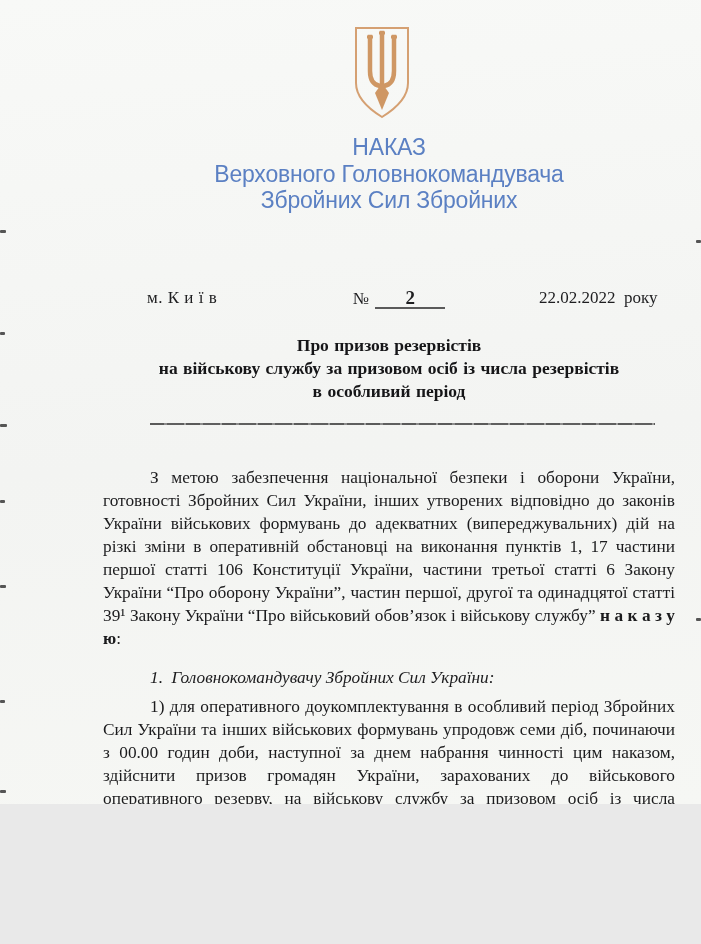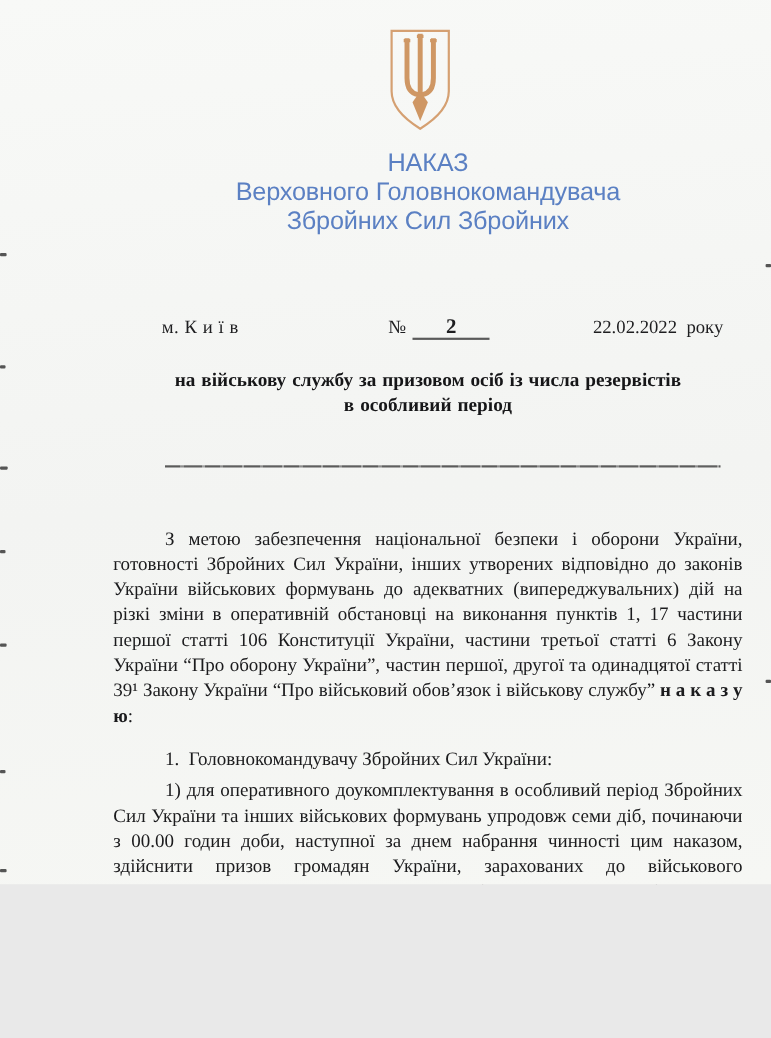--- a/index.html
+++ b/index.html
@@ -39,24 +39,24 @@
     text-align:center;font-weight:bold;font-size:17.5px;line-height:23px;
     word-spacing:1px;color:#161618;
   }
   .rule{
     position:absolute;left:150px;top:423px;width:505px;height:2px;opacity:.85;
     background:repeating-linear-gradient(90deg,#3f3f3f 0 14px,#7a7a7a 14px 17px,#454545 17px 34px,#909090 34px 36px);
   }
   
   .bodytext{
     position:absolute;left:103px;top:466px;width:572px;
-    font-size:17.3px;line-height:23px;text-align:justify;color:#1b1b1d;margin-top:12px;
+    font-size:17.3px;line-height:23px;text-align:justify;color:#1b1b1d;
   }
   .bodytext p{margin:0;text-indent:47px;}
-  .bodytext p.p2{margin-top:16px;}
+  .bodytext p.p2{margin-top:16px;font-style:italic;}
   .bodytext p.p3{margin-top:6px;}
   .bodytext p.p4{margin-top:4px;}
   .spaced-bold{font-weight:bold;}
   
   .speck{position:absolute;background:#383838;opacity:.85;border-radius:1px;}
   .pen-mark{
     position:absolute;left:131px;top:899px;
     color:#9b6950;font-size:12px;font-family:"DejaVu Serif",serif;
   }
 </style>
@@ -88,20 +88,21 @@
 
   <div class="dateline">
     <span class="city">м. К и ї в</span>
     <span class="numgroup">
       <span class="numlabel">№</span><span class="numline">2</span>
     </span>
     <span class="date">22.02.2022&nbsp; року</span>
   </div>
 
   <div class="subject">
+    <div>Про призов резервістів</div>
     <div>на військову службу за призовом осіб із числа резервістів</div>
     <div>в особливий період</div>
   </div>
   <div class="rule"></div>
 
   <div class="bodytext">
     <p class="p1"><span>З метою забезпечення національної безпеки і оборони України, готовності Збройних Сил України, інших утворених відповідно до законів України військових формувань до адекватних (випереджувальних) дій на різкі зміни в оперативній обстановці на виконання пунктів 1, 17 частини першої статті 106 Конституції України, частини третьої статті 6 Закону України “Про оборону України”, частин першої, другої та одинадцятої статті 39¹ Закону України “Про військовий обов’язок і військову службу” </span><span class="spaced-bold">н а к а з у ю</span><span>:</span></p>
     <p class="p2">1.&nbsp; Головнокомандувачу Збройних Сил України:</p>
     <p class="p3">1) для оперативного доукомплектування в особливий період Збройних Сил України та інших військових формувань упродовж семи діб, починаючи з 00.00 годин доби, наступної за днем набрання чинності цим наказом, здійснити призов громадян України, зарахованих до військового оперативного резерву, на військову службу за призовом осіб із числа резервістів в особливий період (далі – призов резервістів на військову службу) на строк, що не перевищує 365 днів із дня набрання чинності цим наказом:</p>
   </div>

